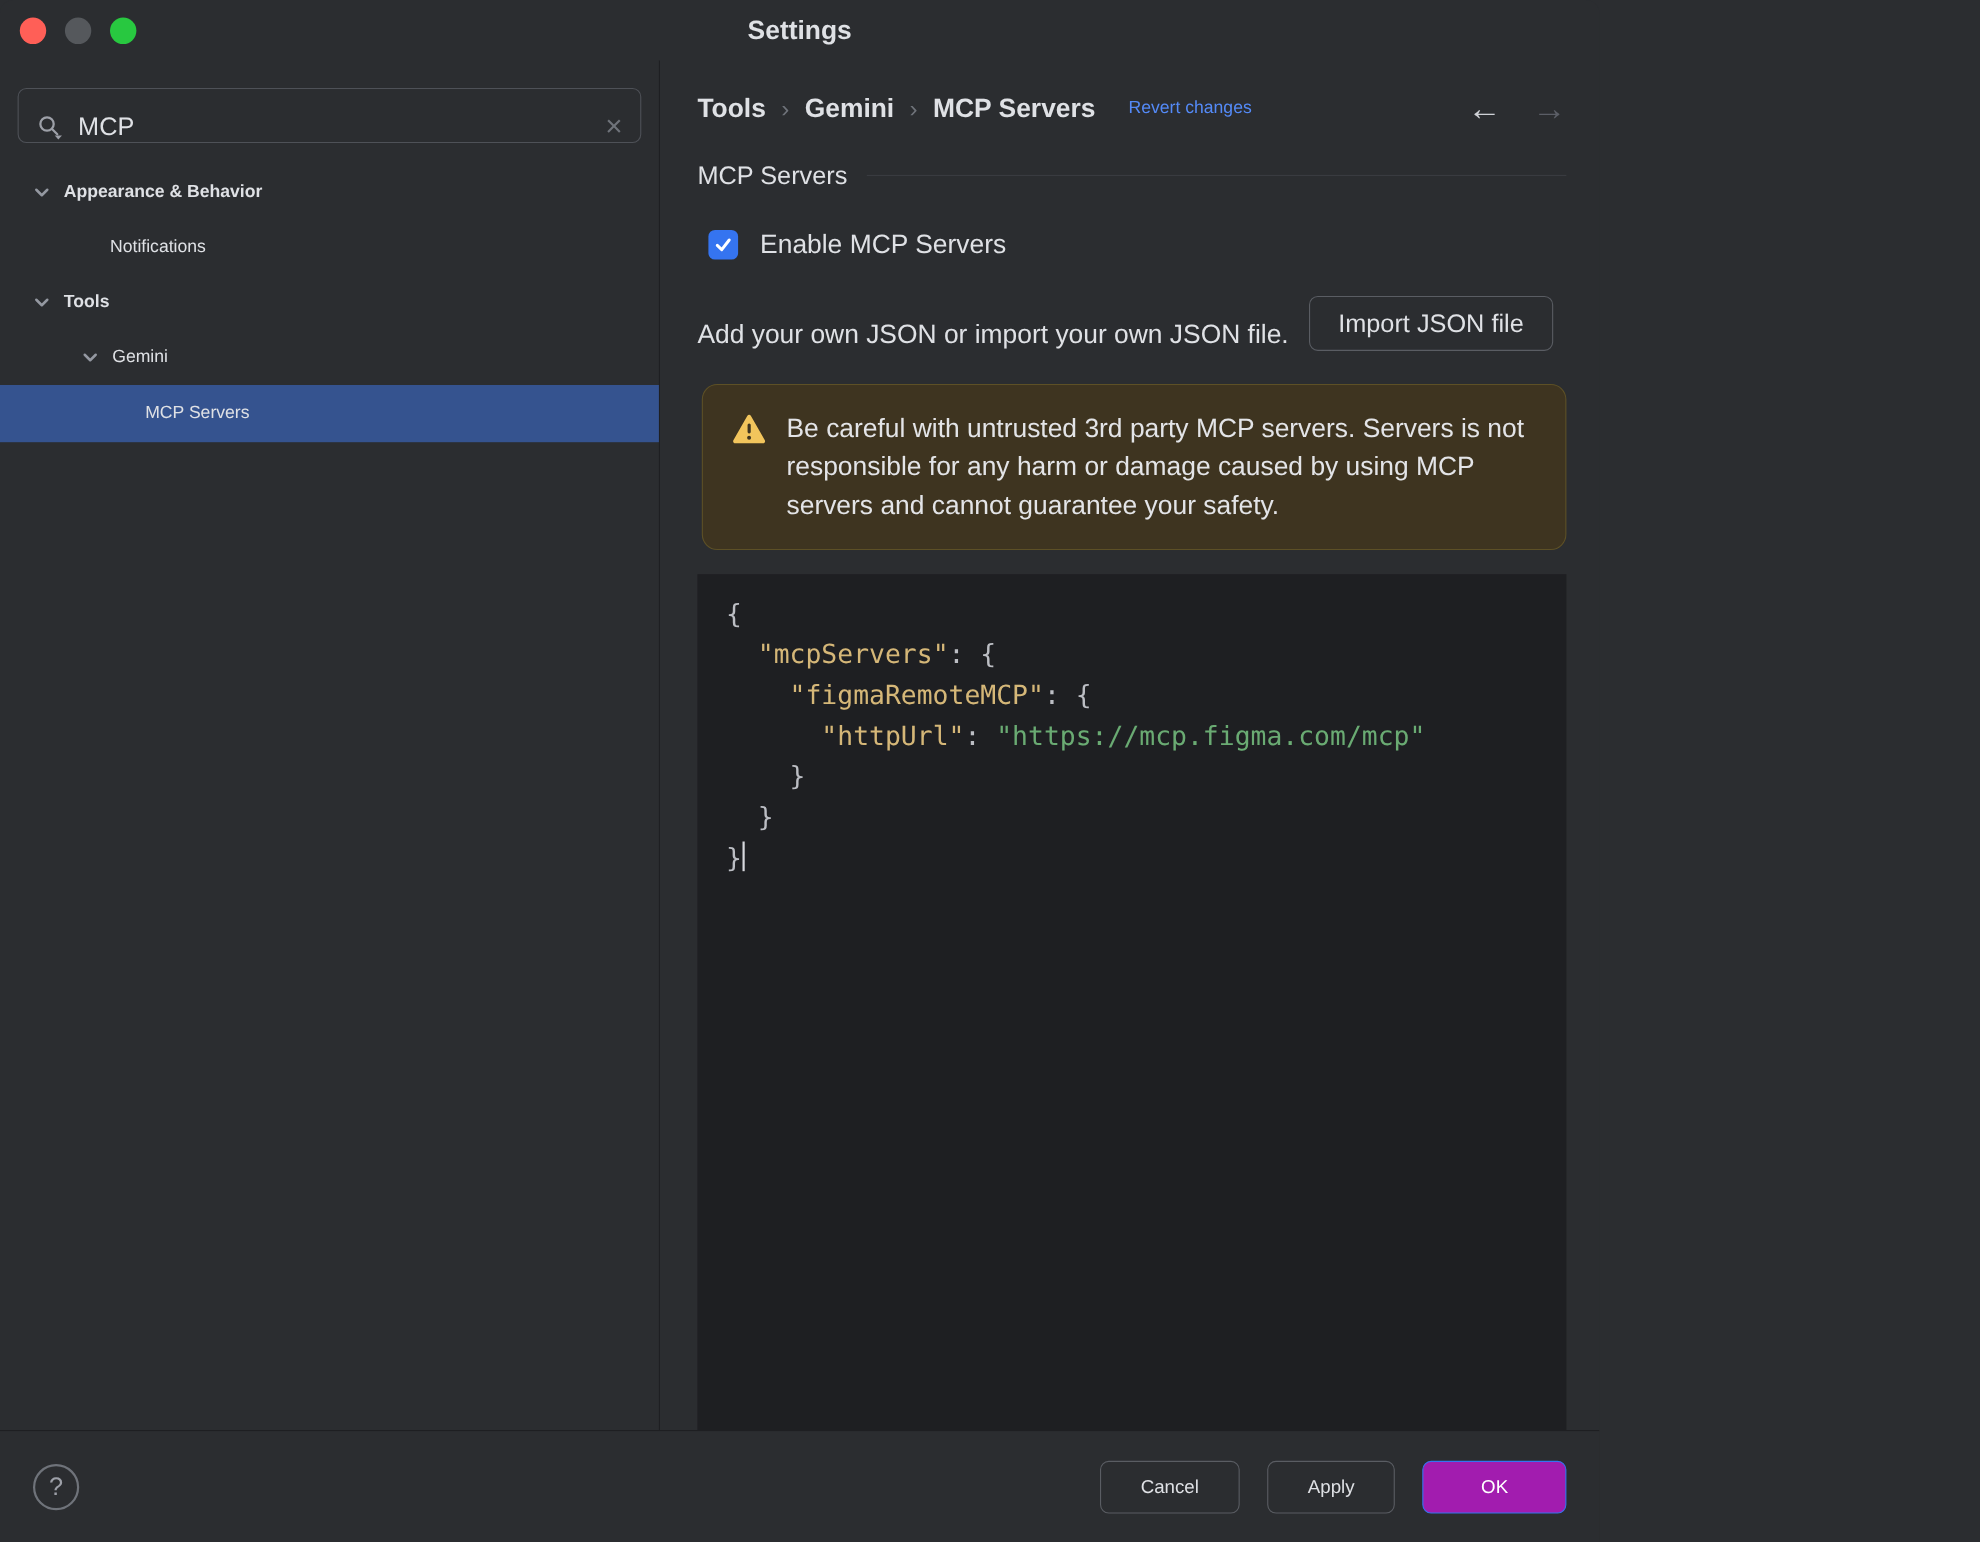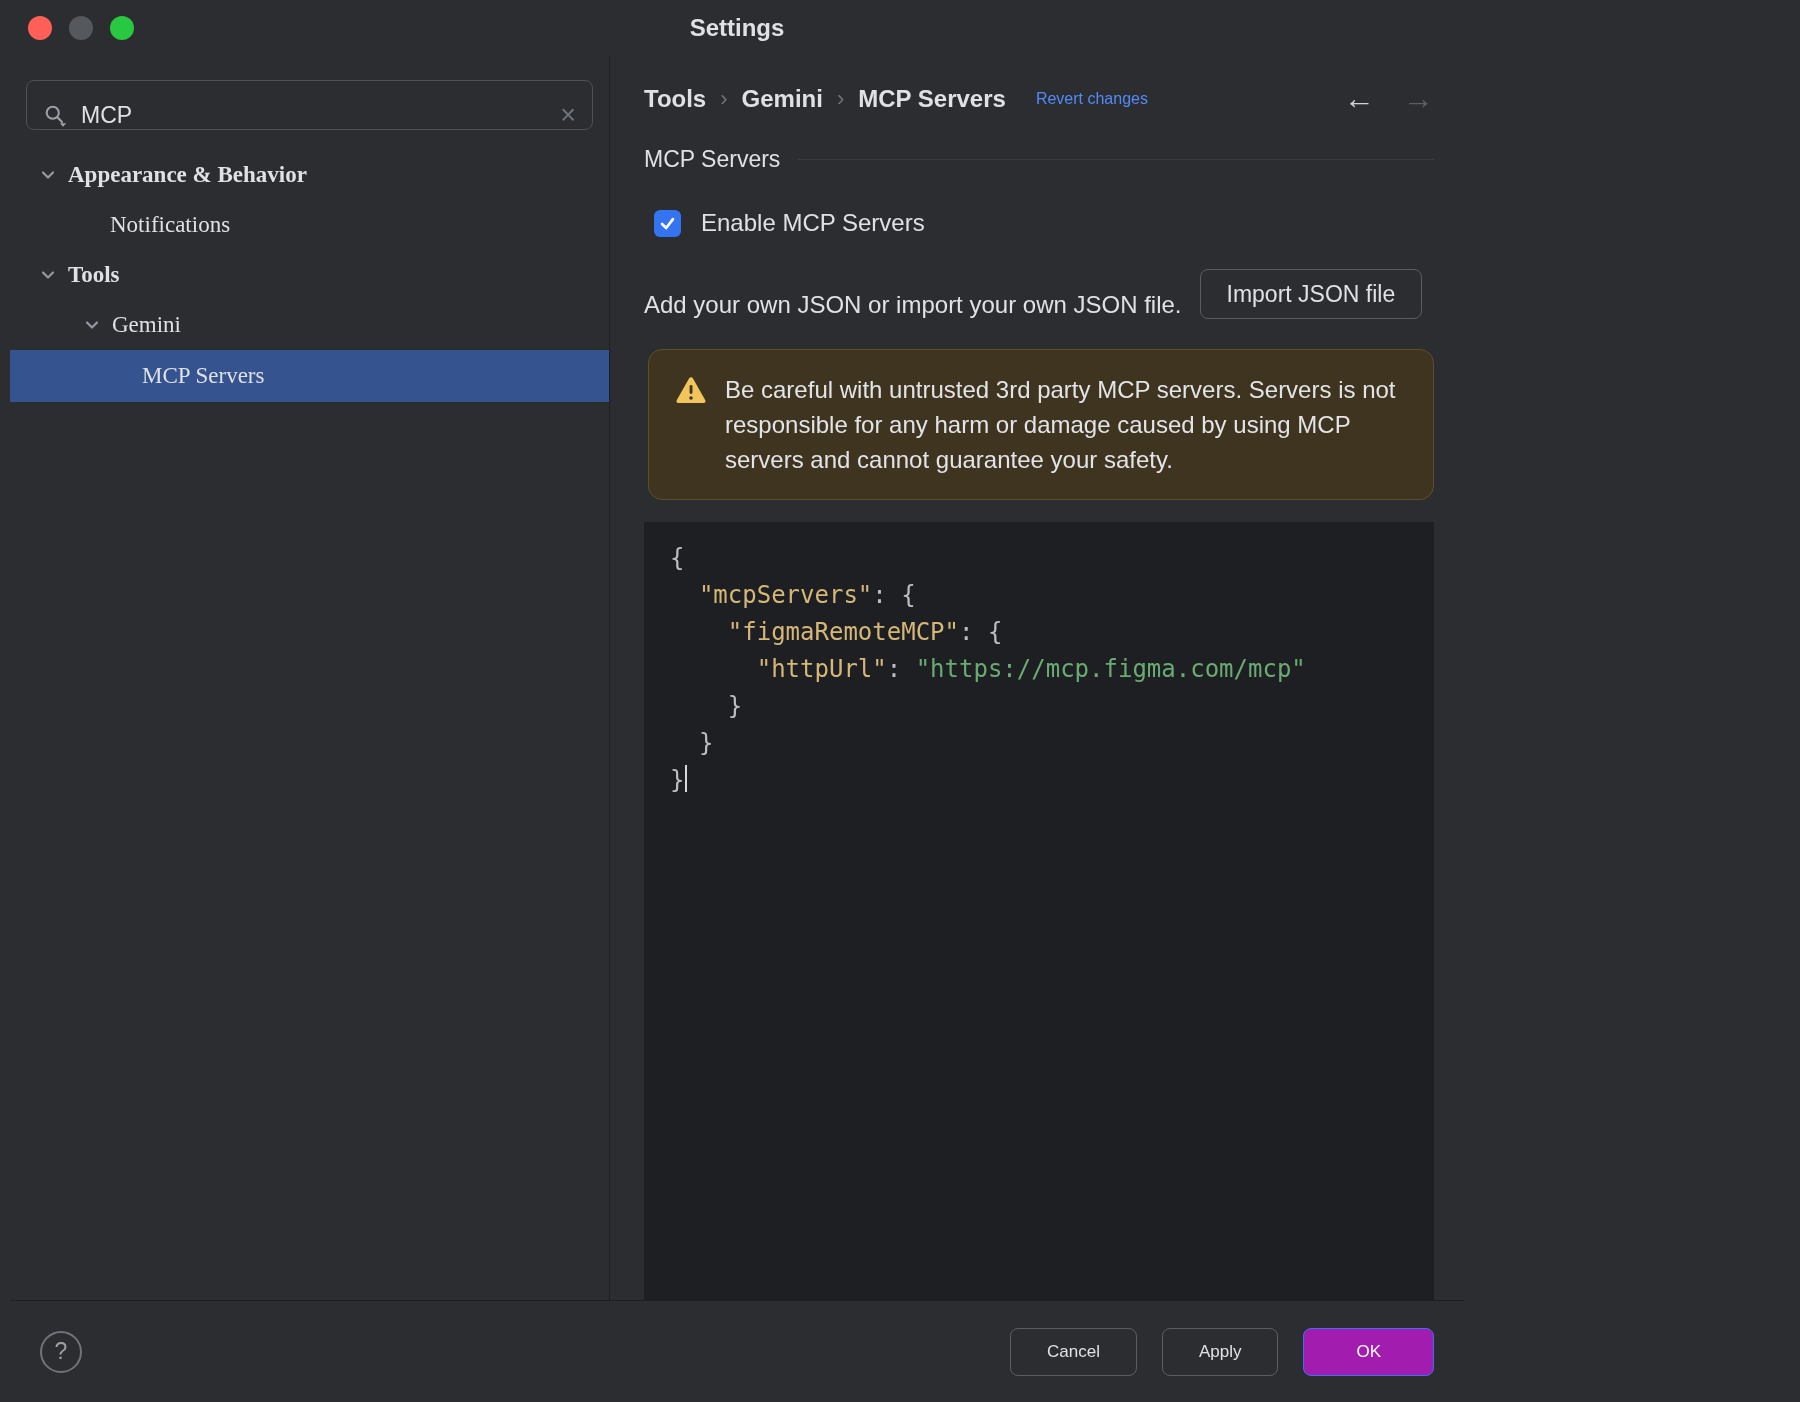--- a/index.html
+++ b/index.html
@@ -1,19 +1,19 @@
 <!DOCTYPE html>
 <html><head>
 <meta charset="utf-8">
 <style>
   * { margin: 0; padding: 0; box-sizing: border-box; }
   html, body { width: 1800px; height: 1402px; background: #2b2d30; }
   body { font-family: "Liberation Sans", sans-serif; color: #dfe1e5; }
 
-  .window { width: 1454px; height: 1402px; background: #2b2d30; border-radius: 12px 12px 0 0; overflow: hidden; display: flex; flex-direction: column; margin-left: 10px; }
+  .window { width: 1454px; height: 1402px; background: #2b2d30; border-radius: 12px 12px 0 0; overflow: hidden; display: flex; flex-direction: column; }
 
   
   .titlebar { height: 55px; flex: 0 0 55px; position: relative; display: flex; align-items: center; justify-content: center; }
   .traffic-lights { position: absolute; left: 18px; top: 16px; display: flex; gap: 17px; }
   .tl { width: 24px; height: 24px; border-radius: 50%; display: inline-block; }
   .tl.red { background: #ff5f57; }
   .tl.grey { background: #55585c; }
   .tl.green { background: #28c840; }
   .window-title { font-size: 24px; font-weight: 700; color: #dfe1e5; }
 
@@ -22,21 +22,21 @@
   .sidebar { width: 600px; flex: 0 0 600px; border-right: 1px solid #1e1f22; }
 
   
   .searchbox { margin: 25px 16px 0 16px; height: 50px; border: 1px solid #4e5157; border-radius: 8px; display: flex; align-items: flex-end; padding: 0 16px; }
   .searchbox svg { flex: 0 0 auto; }
   .search-input { flex: 1 1 auto; margin-left: 12px; background: transparent; border: none; outline: none; color: #dfe1e5; font-size: 23px; font-family: "Liberation Sans", sans-serif; }
   .clear-icon { color: #6f737a; font-size: 27px; line-height: 1; cursor: default; }
 
   
   .tree { margin-top: 20px; }
-  .tree-row { height: 50px; display: flex; align-items: center; font-size: 23px; color: #dfe1e5; font-family: Liberation Serif, serif; }
+  .tree-row { height: 50px; display: flex; align-items: center; font-size: 16px; color: #dfe1e5; }
   .tree-row .chev { display: inline-flex; width: 24px; justify-content: center; margin-right: 8px; }
   .tree-row.bold { font-weight: 700; }
   .row-appearance { padding-left: 26px; }
   .row-notifications { padding-left: 100px; }
   .row-tools { padding-left: 26px; }
   .row-gemini { padding-left: 70px; }
   .row-mcp { padding-left: 132px; height: 52px; }
   .tree-row.selected { background: #35538f; }
 
   
@@ -47,21 +47,21 @@
   .crumb-sep { color: #6f737a; font-size: 22px; margin: 0 14px; }
   .revert-link { margin-left: 30px; color: #548af7; font-size: 16px; font-weight: 400; }
   .nav-arrows { margin-left: auto; display: flex; gap: 28px; align-items: center; }
   .arrow-back { color: #cfd1d6; font-size: 31px; line-height: 1; }
   .arrow-fwd { color: #5b5e66; font-size: 31px; line-height: 1; }
 
   .section-row { margin-top: 32px; display: flex; align-items: center; gap: 18px; }
   .section-title { font-size: 23px; color: #dfe1e5; white-space: nowrap; }
   .section-divider { flex: 1 1 auto; height: 1px; background: #393b40; }
 
-  .checkbox-row { margin-top: 36px; padding-left: 10px; display: flex; align-items: flex-end; }
+  .checkbox-row { margin-top: 36px; padding-left: 10px; display: flex; align-items: flex-start; }
   .checkbox { width: 27px; height: 27px; border-radius: 6px; background: #3574f0; display: inline-flex; align-items: center; justify-content: center; }
   .checkbox-label { margin-left: 20px; font-size: 24px; }
 
   .import-row { margin-top: 32px; display: flex; align-items: flex-end; }
   .import-text { font-size: 24px; }
   .import-button { margin-left: 18px; height: 50px; padding: 0 26px; border: 1px solid #5a5d63; border-radius: 8px; background: transparent; color: #dfe1e5; font-size: 23px; font-family: "Liberation Sans", sans-serif; }
 
   .warning-banner { margin-top: 30px; margin-left: 4px; background: #3e3420; border: 1px solid #5d5026; border-radius: 14px; padding: 22px 26px; display: flex; gap: 18px; align-items: flex-start; }
   .warning-text { font-size: 24px; line-height: 35px; color: #e3e4e7; }
   .warning-banner svg { flex: 0 0 auto; margin-top: 4px; }

